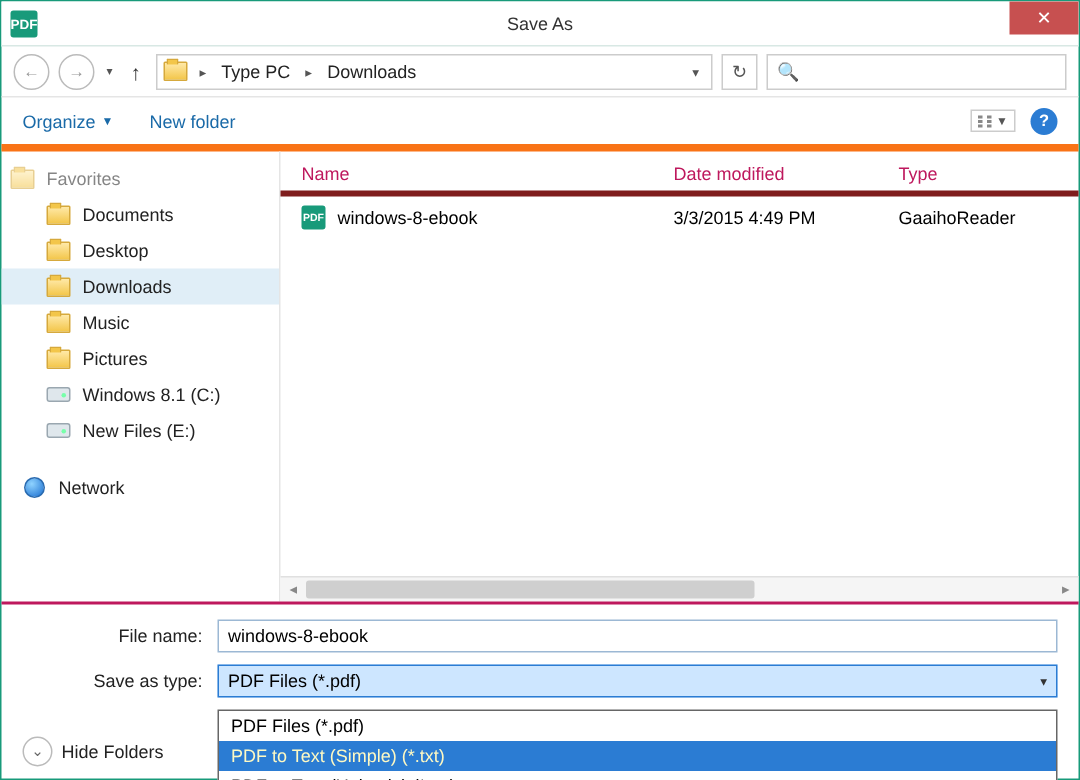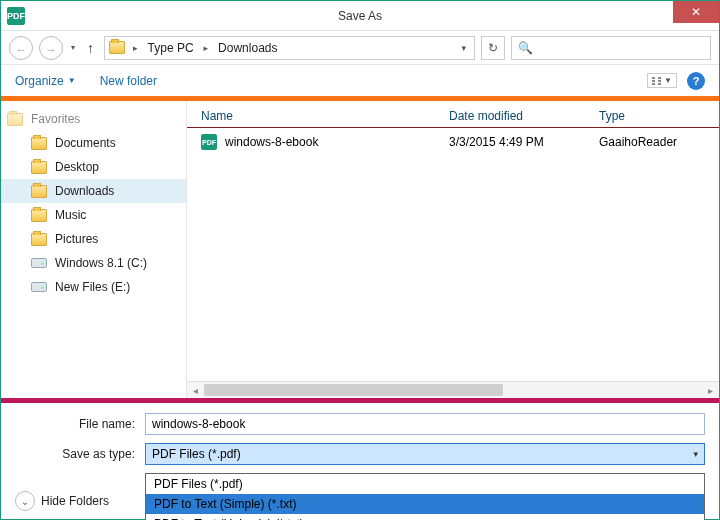--- a/index.html
+++ b/index.html
@@ -35,41 +35,41 @@
 .sidebar { width: 186px; border-right: 1px solid #e5e5e5; overflow-y: auto; padding: 6px 0; }
 .side-item { display: flex; align-items: center; gap: 8px; padding: 4px 10px 4px 30px; cursor: pointer; color: #222; white-space: nowrap; }
 .side-item.selected { background: #e0eef7; }
 .side-group-top { padding-left: 6px; opacity: 0.55; filter: blur(0.4px); }
 .side-network { padding-left: 14px; margin-top: 14px; }
 .icon16 { width: 16px; height: 16px; display: inline-flex; align-items: center; justify-content: center; }
 .drive-glyph { width: 16px; height: 10px; background: #dfe7ec; border: 1px solid #9aa7b0; border-radius: 2px; position: relative; }
 .drive-glyph::after { content:""; position:absolute; right:2px; top:3px; width:3px; height:3px; background:#7fa; border-radius:50%; }
 .network-glyph { width: 14px; height: 14px; border-radius: 50%; background: radial-gradient(circle at 35% 30%, #8fd3ff, #1a6ed0); border: 1px solid #2a6bb0; }
 .content { flex: 1; display: flex; flex-direction: column; min-width: 0; }
-.cols { display: flex; padding: 8px 10px 4px 14px; color: #0c4a6e; border-bottom: 1px solid #7f1d1d; align-items: center; }
+.cols { display: flex; padding: 8px 10px 4px 14px; color: #be185d; border-bottom: 4px solid #7f1d1d; align-items: center; }
 .col-name { flex: 1; }
 .col-date { width: 150px; }
 .col-type { width: 110px; }
 .file-list { flex: 1; overflow: auto; }
 .file-row { display: flex; align-items: center; padding: 6px 10px 6px 14px; cursor: pointer; }
 .file-row .col-name { display: flex; align-items: center; gap: 8px; }
 .pdf-icon { width: 16px; height: 16px; background: #189a7a; color: #fff; font-size: 7px; font-weight: bold; display: flex; align-items: center; justify-content: center; border-radius: 2px; }
 .hscroll { height: 17px; border-top: 1px solid #e0e0e0; display: flex; align-items: center; background: #f5f5f5; color: #888; }
 .hscroll .arrow { width: 17px; text-align: center; cursor: pointer; font-size: 10px; }
 .hscroll .track { flex: 1; height: 100%; position: relative; }
 .hscroll .thumb { position: absolute; left: 0; top: 2px; bottom: 2px; width: 60%; background: #cfcfcf; border-radius: 2px; }
-.bottom { border-top: 5px solid #be185d; padding: 10px 14px 10px 14px; position: relative; }
+.bottom { border-top: 2px solid #be185d; padding: 10px 14px 10px 14px; position: relative; }
 .form-row { display: flex; align-items: center; margin-bottom: 8px; }
 .form-label { width: 130px; text-align: right; padding-right: 10px; color: #222; }
 .form-input { flex: 1; height: 22px; border: 1px solid #9cb8d4; padding: 0 6px; outline: none; }
 .type-select { flex: 1; height: 22px; border: 1px solid #2b7cd3; background: #cde6ff; padding: 0 6px; display: flex; align-items: center; justify-content: space-between; cursor: pointer; }
 .type-drop-arrow { font-size: 9px; color: #333; }
 .dropdown-list { position: absolute; left: 144px; right: 14px; border: 1px solid #666; background: #fff; z-index: 10; }
 .dropdown-list .dd-item { padding: 3px 8px; cursor: pointer; }
-.dropdown-list .dd-item.highlight { background: #2b7cd3; color: #000000; }
+.dropdown-list .dd-item.highlight { background: #2b7cd3; color: #fef9c3; }
 .footer { padding: 8px 14px; display: flex; align-items: center; }
 .hide-folders { display: flex; align-items: center; gap: 6px; cursor: pointer; color: #222; }
 .hide-circle { width: 20px; height: 20px; border: 1px solid #bbb; border-radius: 50%; display: flex; align-items: center; justify-content: center; font-size: 10px; color: #666; }
 </style>
 </head>
 <body>
 
 <div class="window">
 
   <div class="titlebar">
@@ -172,20 +172,26 @@
             </span>
             <span>Windows 8.1 (C:)</span>
           </div>
           <div class="side-item">
             <span class="icon16">
               <span class="drive-glyph"></span>
             </span>
             <span>New Files (E:)</span>
           </div>
         </div>
+      <div class="side-item side-network">
+        <span class="icon16">
+            <span class="network-glyph"></span>
+          </span>
+        <span>Network</span>
+      </div>
     </div>
 
     <div class="content">
       <div class="cols">
         <div class="col-name">Name</div>
         <div class="col-date">Date modified</div>
         <div class="col-type">Type</div>
       </div>
       <div class="file-list" id="file-list">
           <div class="file-row">

